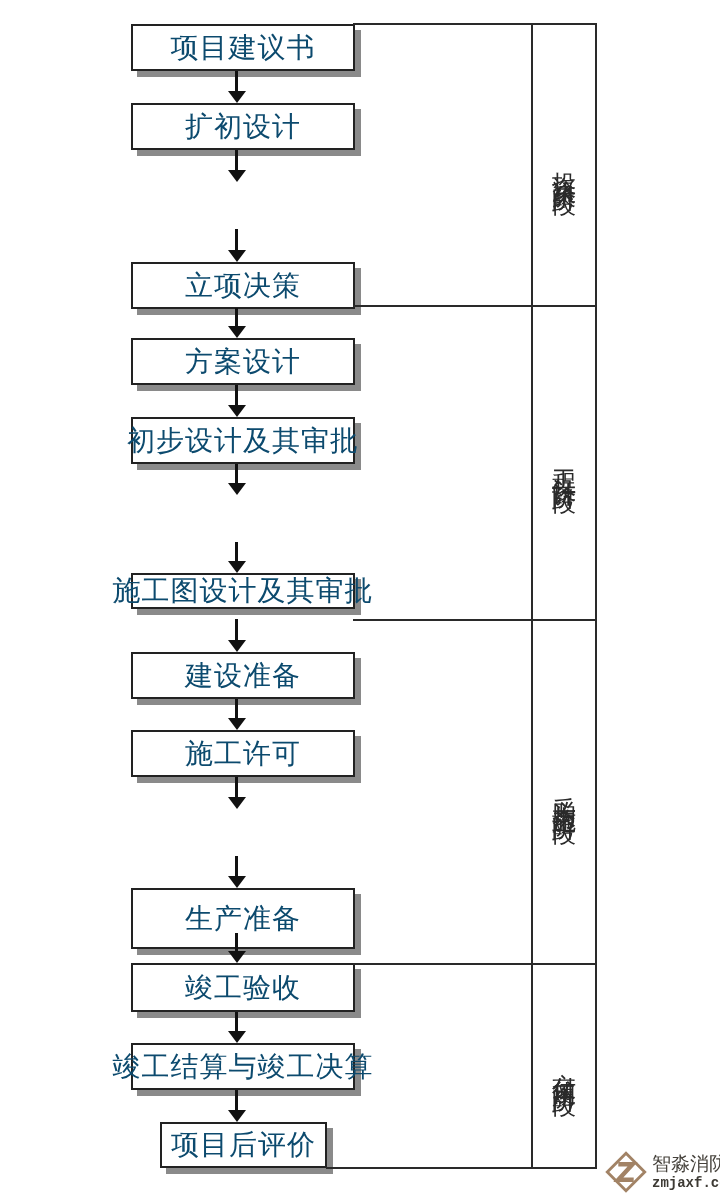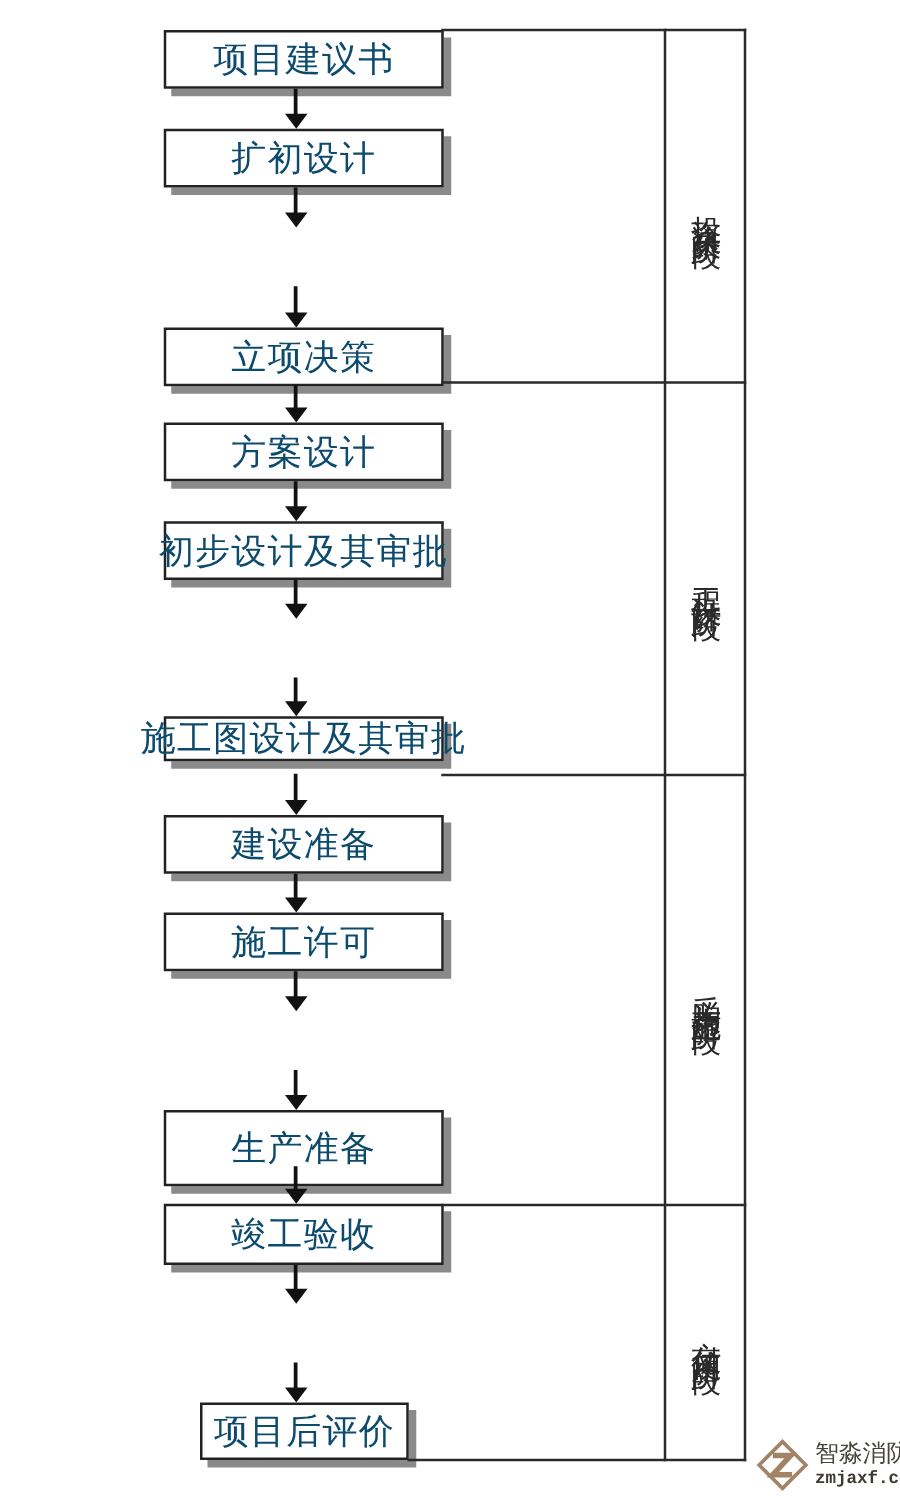--- a/index.html
+++ b/index.html
@@ -143,20 +143,23 @@
     </div>
   <div class="fbox" style="top:730px">
       <span class="fbox-label">施工许可</span>
     </div>
   <div class="fbox" style="top:888px;height:61px">
       <span class="fbox-label">生产准备</span>
     </div>
   <div class="fbox" style="top:963px;height:49px">
       <span class="fbox-label">竣工验收</span>
     </div>
+  <div class="fbox" style="top:1043px">
+      <span class="fbox-label">竣工结算与竣工决算</span>
+    </div>
   <div class="fbox narrow" style="top:1122px;height:46px">
       <span class="fbox-label">项目后评价</span>
     </div>
 
   <div class="arrow" style="top:71px;height:32px">
       <div class="stem"></div>
       <div class="head"></div>
     </div>
   <div class="arrow" style="top:150px;height:32px">
       <div class="stem"></div>

